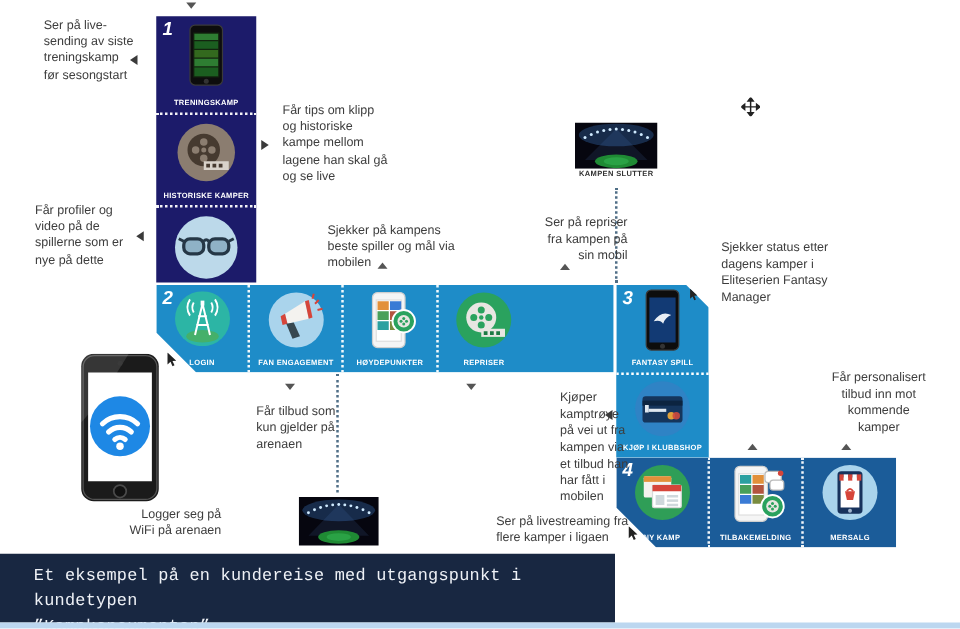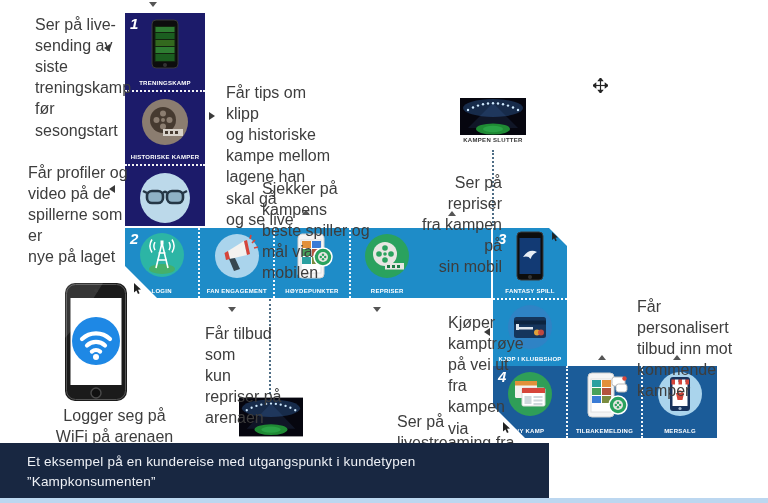--- a/index.html
+++ b/index.html
@@ -21,35 +21,35 @@
         clip-path:polygon(0 0,100% 0,100% 100%,32px 100%,0 calc(100% - 32px));}
   .jcell{position:relative;flex:0 0 73.2px;}
   .jcell + .jcell{border-left:2px dotted rgba(255,255,255,.95);}
   .r4cell{flex:0 0 73px;}
   .stage-num{position:absolute;left:5px;top:2px;color:#fff;font-weight:700;font-style:italic;font-size:15px;}
   .cell-label{position:absolute;left:0;bottom:4px;width:100%;text-align:center;color:#fff;
               font-size:6px;font-weight:700;letter-spacing:.25px;}
   .icon-wrap{position:absolute;left:50%;top:5px;transform:translateX(-50%);}
 
   
-  .note{position:absolute;color:#3d3d3d;font-size:16px;line-height:1.32;white-space:pre-line;}
-  .note.center{text-align:center;}
+  .note{position:absolute;color:#3d3d3d;font-size:10px;line-height:1.32;white-space:pre-line;}
+  .note.center{text-align:right;}
 
   
   .tri{position:absolute;width:0;height:0;}
   .t-left {border-top:4px solid transparent;border-bottom:4px solid transparent;border-right:6px solid #3a3a3a;}
   .t-right{border-top:4px solid transparent;border-bottom:4px solid transparent;border-left:6px solid #3a3a3a;}
   .t-up   {border-left:4px solid transparent;border-right:4px solid transparent;border-bottom:5px solid #555;}
   .t-down {border-left:4px solid transparent;border-right:4px solid transparent;border-top:5px solid #555;}
 
   
   .vdots{position:absolute;width:0;border-left:2px dotted #4f6e86;}
 
   
-  .banner{left:0;top:443px;width:549px;height:55px;background:#182741;color:#eef1f6;}
+  .banner{left:0;top:443px;width:492px;height:55px;background:#182741;color:#eef1f6;font-family:Liberation Mono, monospace;}
   .banner .txt{padding:9px 0 0 27px;font-size:13.5px;line-height:1.5;letter-spacing:.2px;}
   .seekbar{left:0;top:498px;width:768px;height:5px;background:#bcd7f0;}
 
   .stadium-label{position:absolute;text-align:center;font-size:6px;font-weight:700;color:#333;letter-spacing:.3px;}
 </style>
 </head>
 <body>
 
 <div id="canvas">
 
@@ -341,38 +341,42 @@
   <div class="vdots" style="left:492px;top:150px;height:76px;"></div>
   <div class="vdots" style="left:269px;top:299px;height:95px;"></div>
 
   <div class="note" style="left:35px;top:14px;width:95px;">Ser på live-
 sending av siste
 treningskamp
 før sesongstart</div>
   <div class="note" style="left:28px;top:162px;width:100px;">Får profiler og
 video på de
 spillerne som er
-nye på laget</div>
+nye på dette</div>
   <div class="note" style="left:226px;top:82px;width:110px;">Får tips om klipp
 og historiske
 kampe mellom
 lagene han skal gå
 og se live</div>
   <div class="note" style="left:262px;top:178px;width:120px;">Sjekker på kampens
 beste spiller og mål via
 mobilen</div>
   <div class="note" style="left:417px;top:172px;width:85px;text-align:right;">Ser på repriser
 fra kampen på
 sin mobil</div>
-  <div class="note" style="left:637px;top:296px;width:100px;">Får personalisert
+  <div class="note" style="left:577px;top:192px;width:125px;">Sjekker status etter
+dagens kamper i
+Eliteserien Fantasy
+Manager</div>
+  <div class="note" style="left:653px;top:296px;width:100px;text-align:center;">Får personalisert
 tilbud inn mot
 kommende
 kamper</div>
   <div class="note" style="left:205px;top:323px;width:82px;">Får tilbud som
-kun repriser på
+kun gjelder på
 arenaen</div>
   <div class="note" style="left:424px;top:312px;width:80px;margin-left:24px;">Kjøper
 kamptrøye
 på vei ut fra
 kampen via
 et tilbud han
 har fått i
 mobilen</div>
   <div class="note" style="left:397px;top:411px;width:135px;">Ser på livestreaming fra
 flere kamper i ligaen</div>

